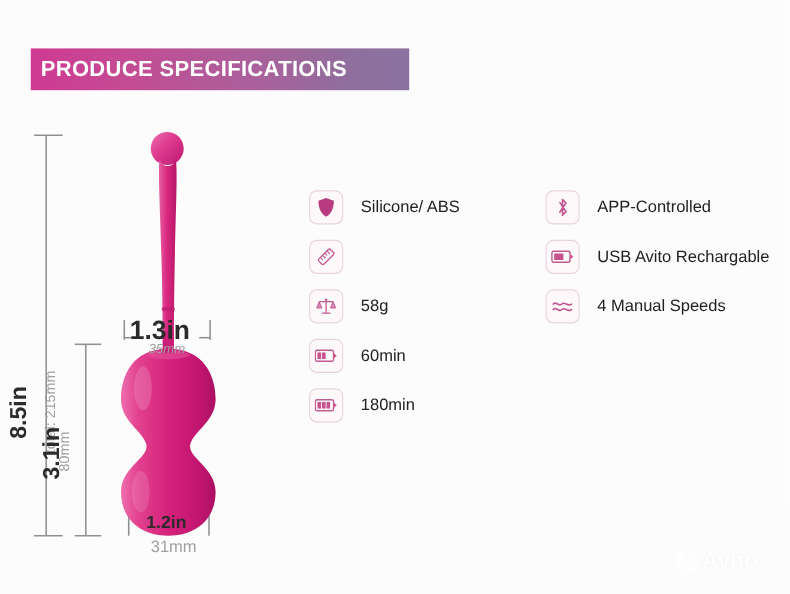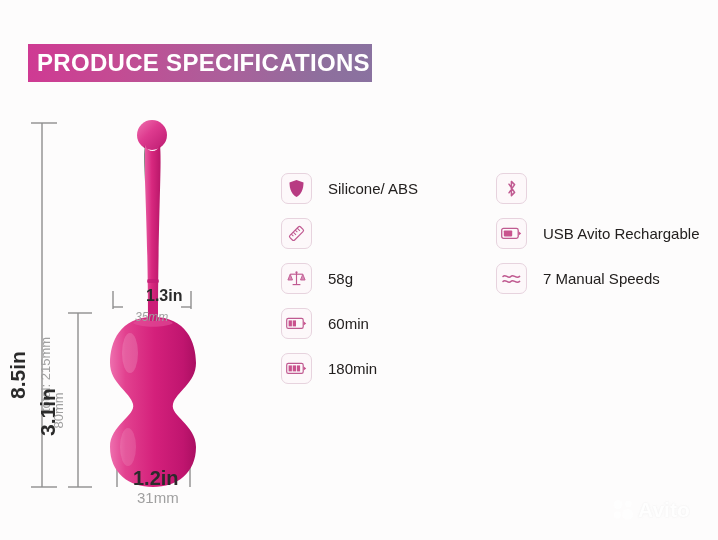--- a/index.html
+++ b/index.html
@@ -23,21 +23,21 @@
     left: 28px;
     top: 44px;
     width: 344px;
     height: 38px;
     background: linear-gradient(90deg, #cf3a93 0%, #c44b93 25%, #a9619b 60%, #8e6f9d 85%, #8a72a0 100%);
     display: flex;
     align-items: center;
   }
   #title-text {
     color: #ffffff;
-    font-size: 24px;
+    font-size: 20px;
     font-weight: bold;
     letter-spacing: 0.3px;
     padding-left: 9px;
     white-space: nowrap;
     font-family: "Liberation Sans", sans-serif;
   }
 
   
   #product-area {
     position: absolute;
@@ -78,31 +78,31 @@
     transform: rotate(-90deg);
     transform-origin: center center;
   }
   #label-body-mm {
     left: 40px; top: 308px;
     font-size: 13px;
     transform: rotate(-90deg);
     transform-origin: center center;
   }
   #label-neck-in {
-    left: 146px; top: 192px;
-    font-size: 16px;
+    left: 118px; top: 192px;
+    font-size: 24px;
   }
   #label-neck-mm {
     left: 135px; top: 215px;
     font-size: 12px;
     font-style: italic;
   }
   #label-width-in {
     left: 133px; top: 372px;
-    font-size: 20px;
+    font-size: 16px;
   }
   #label-width-mm {
     left: 137px; top: 394px;
     font-size: 15px;
   }
 
   
   .spec-col {
     position: absolute;
     display: flex;
@@ -316,20 +316,21 @@
   </div>
 
   <div class="spec-col" id="spec-col-right">
 
     <div class="spec-row">
       <span class="spec-icon-box">
         <svg width="17" height="19" viewBox="0 0 17 19">
           <path d="M6 5.2 L11.6 13.4 L8.4 16.6 L8.4 2.4 L11.6 5.6 L6 13.8" fill="none" stroke="#c05a91" stroke-width="1.5" stroke-linecap="round" stroke-linejoin="round"></path>
         </svg>
       </span>
+      <span class="spec-text">APP-Controlled</span>
     </div>
 
 
     <div class="spec-row">
       <span class="spec-icon-box">
         <svg width="21" height="13" viewBox="0 0 21 13">
           <rect x="0.7" y="1.4" width="16.5" height="10" rx="1.8" fill="none" stroke="#c05a91" stroke-width="1.3"></rect>
           <rect x="2.8" y="3.4" width="8.4" height="6" rx="0.8" fill="#c9538e"></rect>
           <path d="M17.6 4.2 L20.2 6.4 L17.6 8.6 Z" fill="#c9538e"></path>
         </svg>
@@ -337,21 +338,21 @@
       <span class="spec-text">USB Avito Rechargable</span>
     </div>
 
     <div class="spec-row">
       <span class="spec-icon-box">
         <svg width="21" height="17" viewBox="0 0 21 17">
           <path d="M2 6.4 C4.6 3.4, 7.2 9.4, 9.8 6.4 C12.4 3.4, 15 9.4, 18.6 6.4" fill="none" stroke="#c05a91" stroke-width="1.5" stroke-linecap="round"></path>
           <path d="M2 11.4 C4.6 8.4, 7.2 14.4, 9.8 11.4 C12.4 8.4, 15 14.4, 18.6 11.4" fill="none" stroke="#c05a91" stroke-width="1.5" stroke-linecap="round"></path>
         </svg>
       </span>
-      <span class="spec-text">7 Manual Speeds</span>
+      <span class="spec-text">4 Manual Speeds</span>
     </div>
 
   </div>
 
   <div id="watermark">
     <svg width="23" height="22" viewBox="0 0 23 22">
       <circle cx="6" cy="5.6" r="4.3" fill="#ffffff" opacity="0.9"></circle>
       <circle cx="16.4" cy="5" r="3.2" fill="#ffffff" opacity="0.9"></circle>
       <circle cx="5.4" cy="16" r="3.4" fill="#ffffff" opacity="0.9"></circle>
       <circle cx="15.6" cy="15.4" r="5.4" fill="#ffffff" opacity="0.9"></circle>

